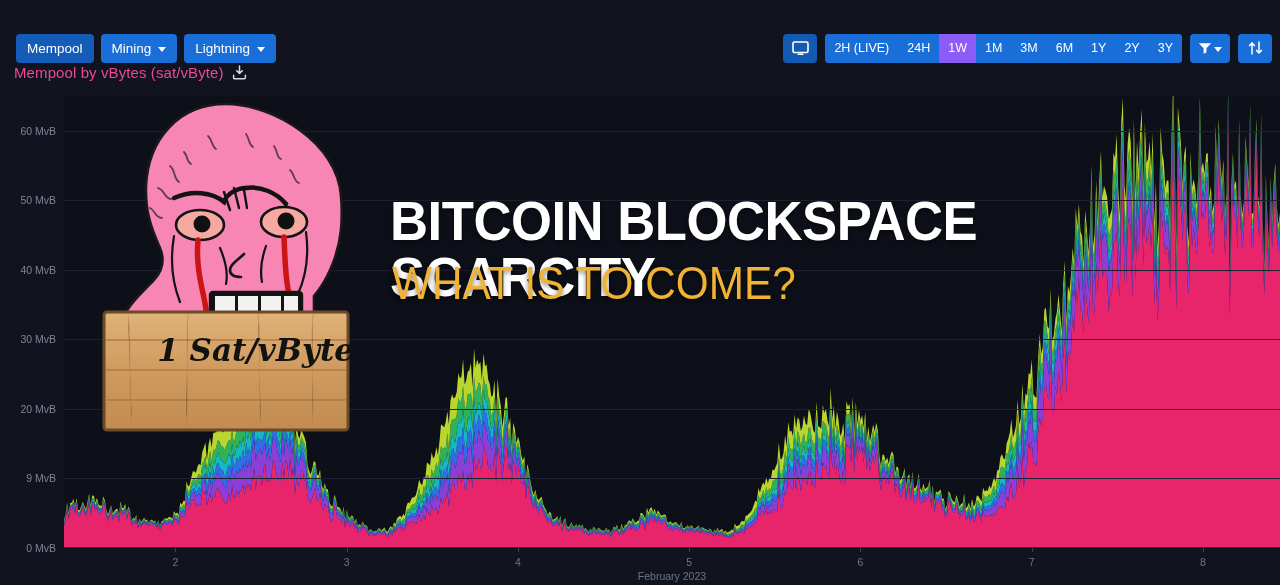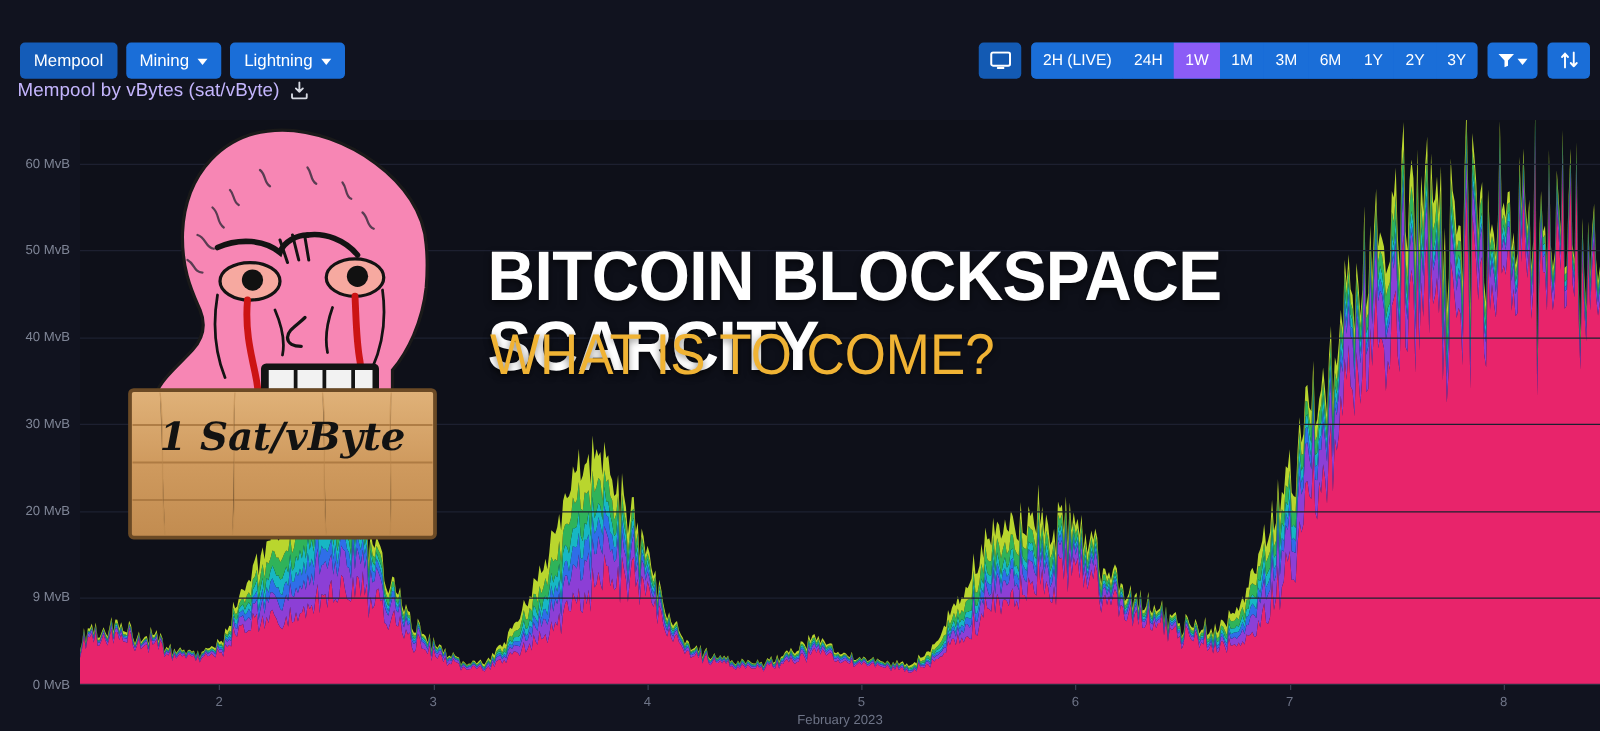--- a/index.html
+++ b/index.html
@@ -46,21 +46,21 @@
     background:#1a6ed8;color:#fff;border:none;font-size:12.5px;
     font-family:"Liberation Sans",sans-serif;
     padding:0 9px;height:29px;display:flex;align-items:center;cursor:pointer;
     white-space:nowrap;
   }
   .seg .sb.active{background:#8b5cf6;}
 
   
   .chart-title{
     position:absolute;left:14px;top:64px;
-    font-size:15px;color:#c4b5fd;display:flex;align-items:center;gap:8px;
+    font-size:15px;color:#ec4899;display:flex;align-items:center;gap:8px;
     letter-spacing:.1px;
   }
   .dl-icon{display:inline-flex;align-items:center;cursor:pointer;}
 
   
   .chart-wrap{
     position:absolute;left:0;top:96px;width:1280px;height:489px;
   }
   .plot{
     position:absolute;left:64px;top:0;right:0;bottom:37px;
@@ -94,21 +94,21 @@
   .overlay-sub{
     position:absolute;left:392px;top:260px;
     font-family:"Liberation Sans Narrow","Liberation Sans",sans-serif;
     font-size:46px;line-height:46px;color:#f0b334;
     letter-spacing:0px;transform:scaleX(0.92);transform-origin:left center;
     text-shadow:0 2px 6px rgba(0,0,0,.5);
   }
 
   .wojak{position:absolute;left:98px;top:96px;width:256px;height:345px;}
   .sign-text1,.sign-text2{
-    position:absolute;width:100%;text-align:center;
+    position:absolute;width:100%;text-align:right;
     font-family:"DejaVu Serif",serif;font-style:italic;font-weight:bold;
     color:#121212;white-space:nowrap;
   }
 </style>
 </head>
 <body>
 
 <div id="app">
 
   <div class="toolbar">

